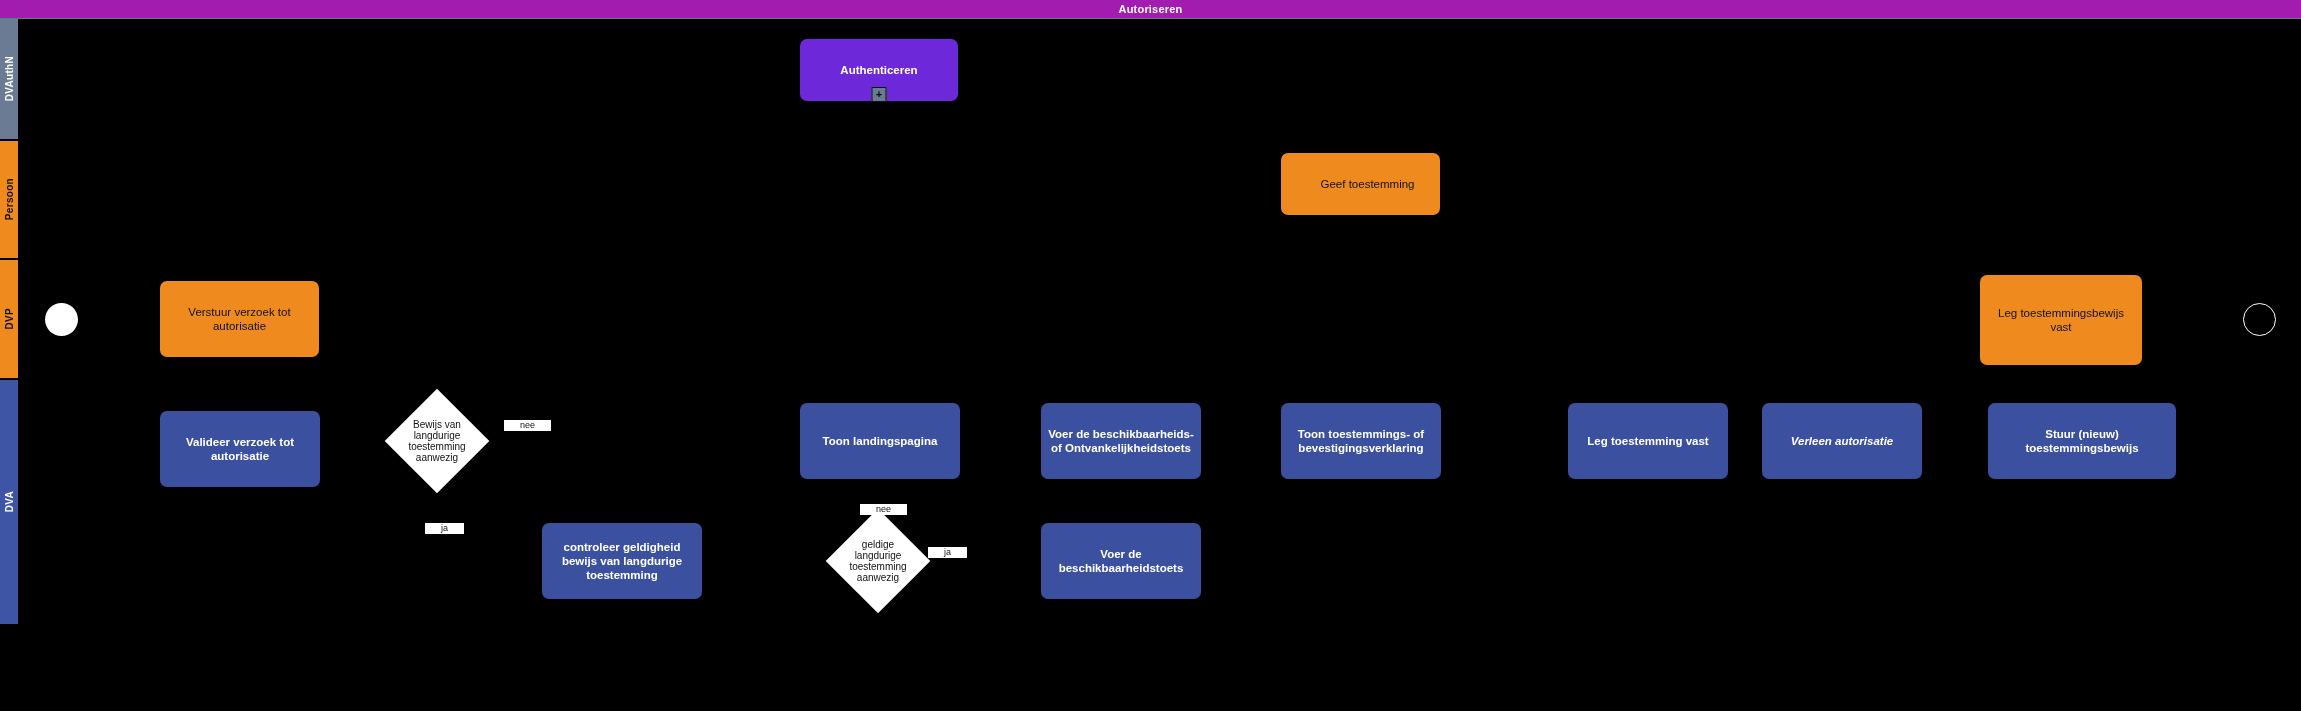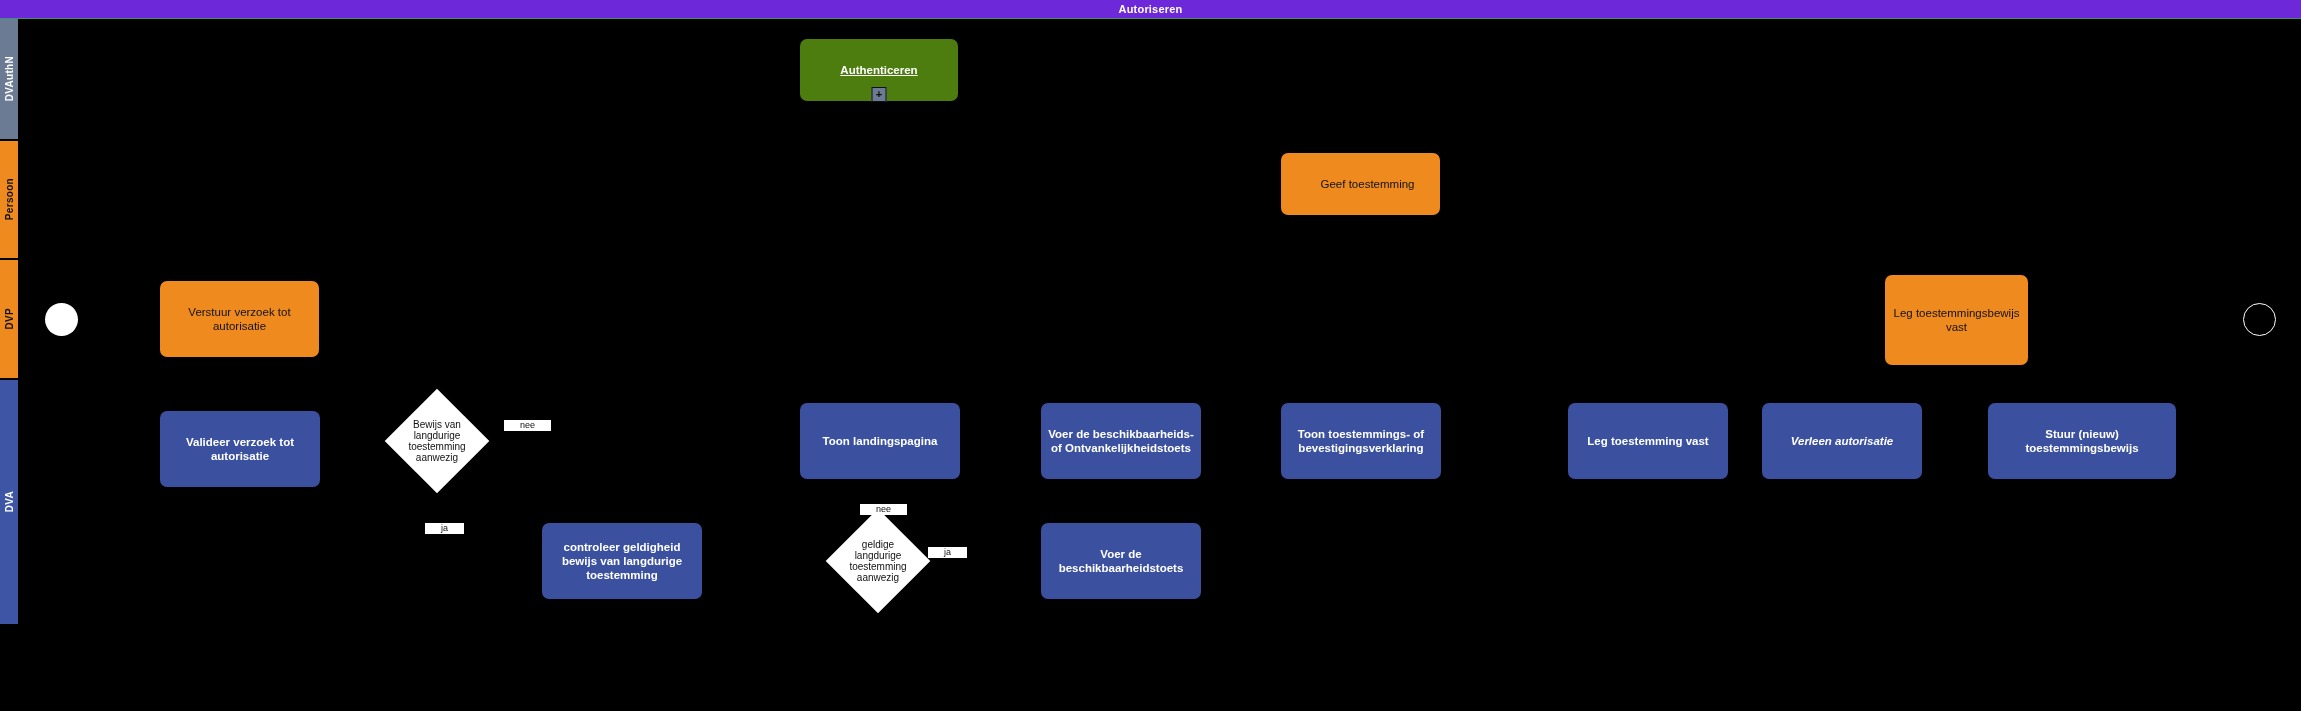--- a/index.html
+++ b/index.html
@@ -3,21 +3,21 @@
 <meta charset="utf-8">
 <title>Autoriseren</title>
 <style>
   html,body{margin:0;padding:0;background:#000;}
   body{width:2301px;height:711px;overflow:hidden;
        font-family:"Liberation Sans","DejaVu Sans",sans-serif;}
   #canvas{position:relative;width:2301px;height:711px;background:#000000;}
 
   
   .pool-title{position:absolute;left:0;top:0;width:2301px;height:18px;
-      background:#6d28d9;color:#ffffff;font-size:11px;font-weight:bold;
+      background:#a21caf;color:#ffffff;font-size:11px;font-weight:bold;
       display:flex;align-items:center;justify-content:center;letter-spacing:.2px;
       border-bottom:1px solid #3c8f7b;}
 
   
   .lane-head{position:absolute;left:0;width:18px;box-sizing:border-box;
       display:flex;align-items:center;justify-content:center;}
   .lane-head span{writing-mode:vertical-rl;transform:rotate(180deg);
       font-size:10px;font-weight:bold;white-space:nowrap;letter-spacing:.3px;}
   .lane-dvauthn{background:#6b7b94;}
   .lane-dvauthn span{color:#ffffff;}
@@ -28,21 +28,21 @@
   .lane-dva{background:#3d55a4;}
   .lane-dva span{color:#ffffff;}
   .lane-sep{position:absolute;left:0;width:18px;height:2px;background:#000;}
 
   
   .task{position:absolute;box-sizing:border-box;border-radius:7px;
       display:flex;align-items:center;justify-content:center;text-align:center;
       font-size:11.5px;line-height:1.22;padding:4px 6px;}
   .task.blue{background:#3b51a0;color:#ffffff;font-weight:bold;}
   .task.orange{background:#ef8a1f;color:#121212;font-weight:normal;}
-  .task.slate{background:#4d7c0f;color:#ffffff;font-weight:bold;text-decoration:underline;}
+  .task.slate{background:#6d28d9;color:#ffffff;font-weight:bold;}
 
   
   .plus-marker{position:absolute;left:50%;bottom:-1px;transform:translateX(-50%);
       width:13px;height:13px;border:1px solid #111;background:#6b7b94;
       color:#0b0b0b;font-size:11px;line-height:11px;font-weight:bold;
       display:flex;align-items:center;justify-content:center;}
 
   
   .gateway{position:absolute;width:74px;height:74px;}
   .gateway .dia{position:absolute;inset:0;background:#ffffff;
@@ -94,21 +94,21 @@
   <div class="task orange" style="left:1281px;top:153px;width:159px;height:62px;padding-left:20px;">
     <span>Geef toestemming</span>
   </div>
 
   <div class="event start" style="left:45px;top:303px;width:33px;height:33px;"></div>
 
   <div class="task orange" style="left:160px;top:281px;width:159px;height:76px;">
     <span>Verstuur verzoek tot autorisatie</span>
   </div>
 
-  <div class="task orange" style="left:1885px;top:275px;width:143px;height:90px;">
+  <div class="task orange" style="left:1980px;top:275px;width:162px;height:90px;">
     <span>Leg toestemmingsbewijs vast</span>
   </div>
 
   <div class="event end" style="left:2243px;top:303px;width:33px;height:33px;"></div>
 
   <div class="task blue" style="left:160px;top:403px;width:160px;height:76px;margin-top:8px;">
     <span>Valideer verzoek tot autorisatie</span>
   </div>
 
   <div class="gateway" style="left:400px;top:404px;">

